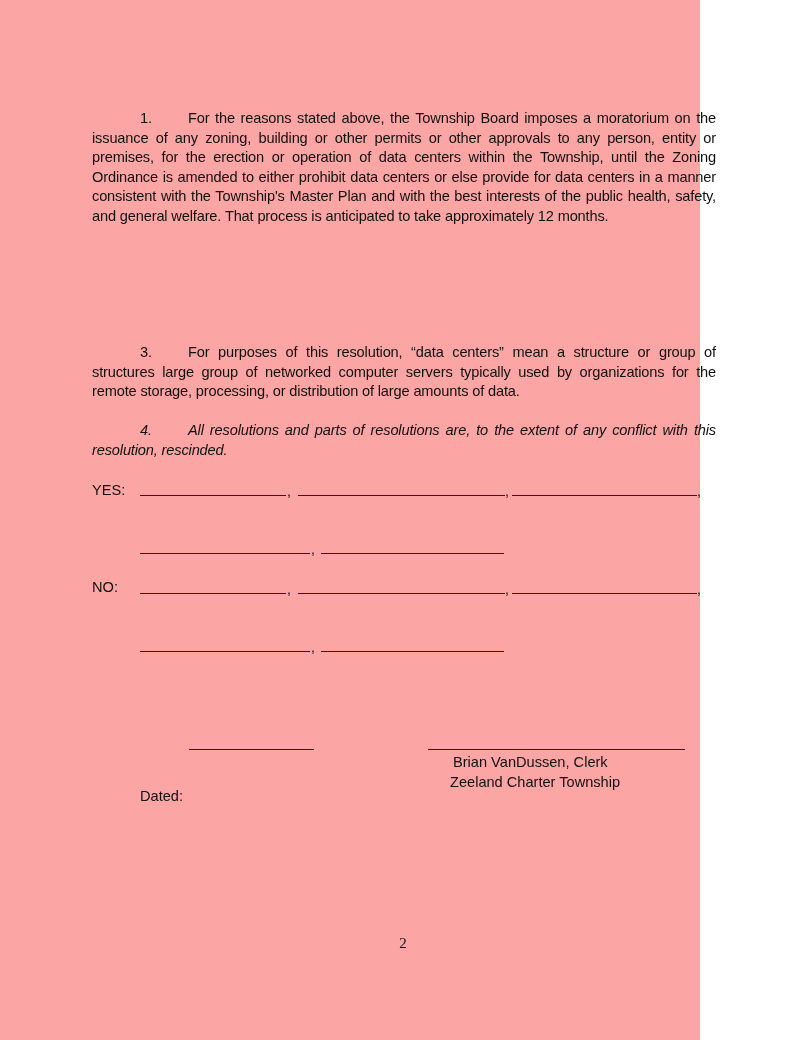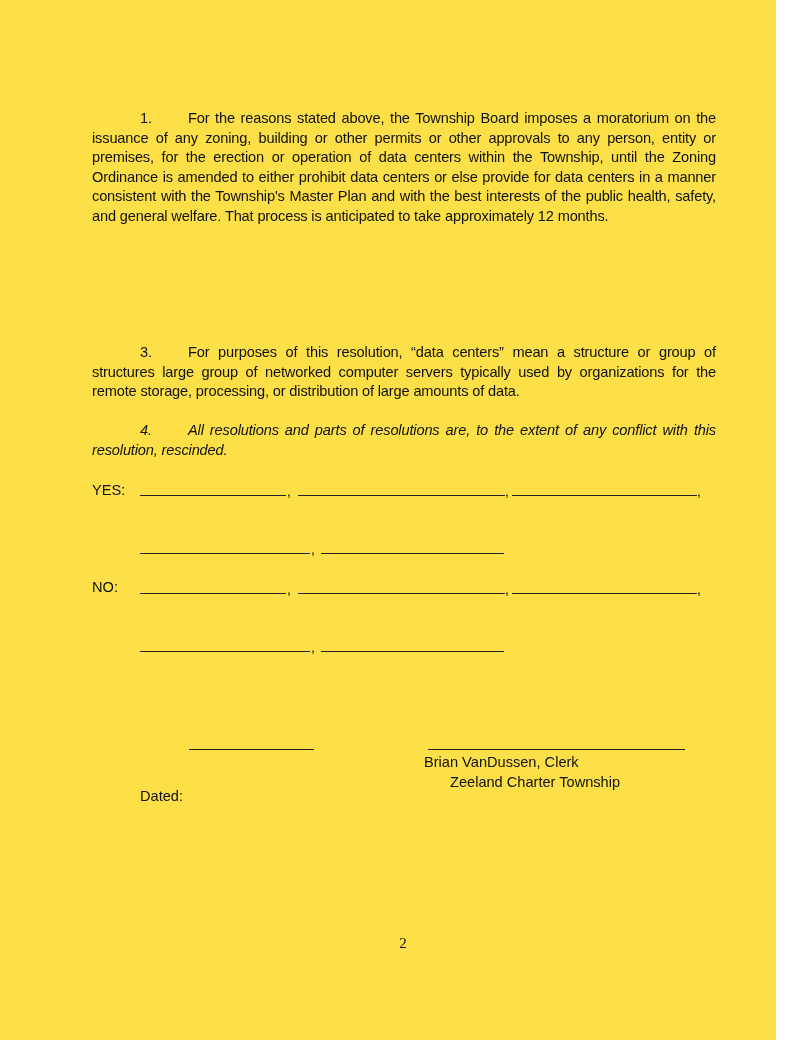--- a/index.html
+++ b/index.html
@@ -1,40 +1,40 @@
 <!DOCTYPE html>
 <html><head>
   <meta charset="utf-8">
   <style>
     html, body { margin: 0; padding: 0; background: #ffffff; }
     body { width: 806px; height: 1040px; position: relative; overflow: hidden; }
     .page {
-      position: absolute; left: 0; top: 0; width: 776px; height: 1040px;
-      background: #fde047; color: #111111;
+      position: absolute; left: 0; top: 0; width: 700px; height: 1040px;
+      background: #fca5a5; color: #111111;
       font-family: "Liberation Sans", sans-serif;
       font-size: 14.6px;
     }
     .para {
       position: absolute; left: 92px; width: 624px;
       line-height: 19.5px; text-align: justify; text-align-last: left;
       letter-spacing: -0.15px;
     }
     .para .num { display: inline-block; width: 48px; margin-left: 48px; }
     #p1 { top: 109px; }
     #p2 { top: 265px; }
     #p3 { top: 343px; }
     #p4 { top: 421px; font-style: italic; }
 
     .vote-label { position: absolute; left: 92px; line-height: 19px; }
     .blank { position: absolute; height: 0; border-bottom: 1px solid #222; }
     .comma { position: absolute; line-height: 19px; font-size: 14px; }
 
     .adopted { position: absolute; left: 140px; top: 694px; line-height: 19px; }
     .dated-label { position: absolute; left: 140px; top: 772px; line-height: 19px; margin-top: 15px; }
-    .sig-name { position: absolute; left: 424px; top: 753px; line-height: 19.5px; }
+    .sig-name { position: absolute; left: 453px; top: 753px; line-height: 19.5px; }
     .sig-org { position: absolute; left: 428px; top: 773px; line-height: 19.5px; margin-left: 22px; }
     .page-number {
       position: absolute; left: 0; width: 806px; top: 935px; text-align: center;
       font-family: "Liberation Serif", serif; font-size: 15px;
     }
   </style>
 </head>
 <body>
 
 <div class="page">

